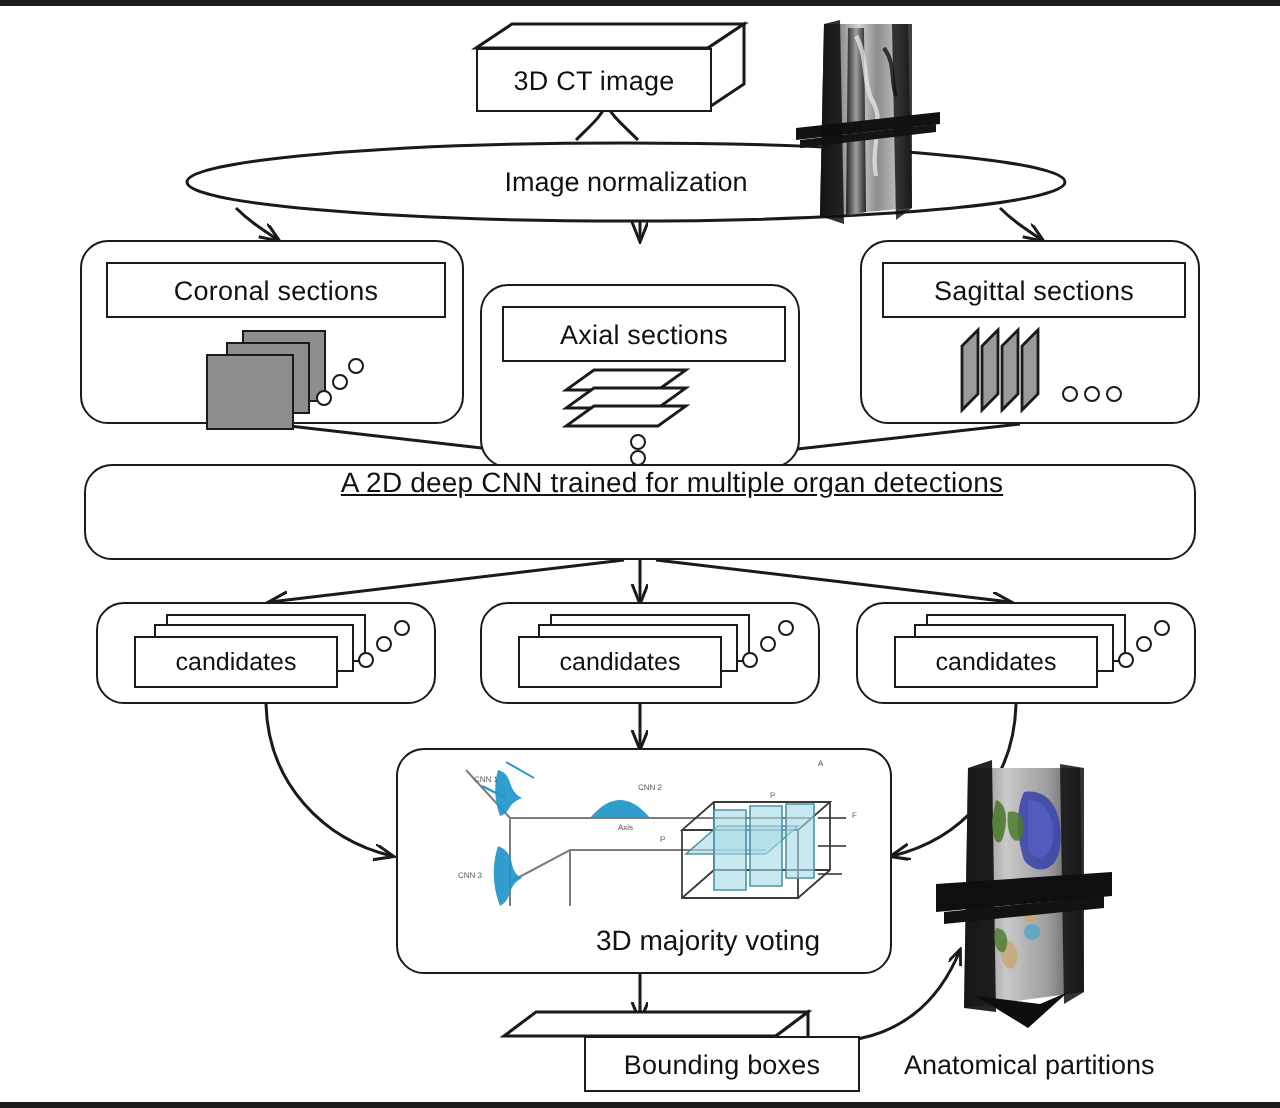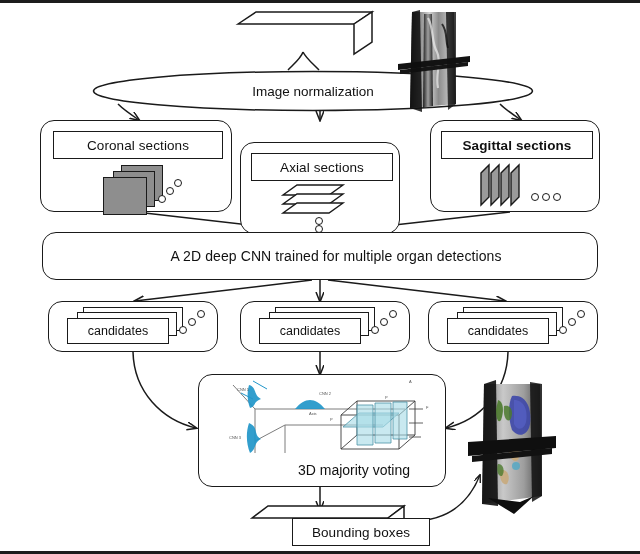--- a/index.html
+++ b/index.html
@@ -115,20 +115,23 @@
     <g stroke="#1a1a1a" stroke-width="1.5" fill="none" marker-end="url(#ahs)">
       <path d="M412,521 C450,521 470,500 480,475"></path>
     </g>
   </svg>
 
   <div class="box3d" style="left:238px;top:12px;width:134px;height:44px;">
     <svg width="134" height="44">
       <polygon points="0,12 18,0 134,0 116,12" fill="#fff" stroke="#1a1a1a" stroke-width="1.5"></polygon>
       <polygon points="116,12 134,0 134,30 116,42" fill="#fff" stroke="#1a1a1a" stroke-width="1.5"></polygon>
     </svg>
+    <div class="face" style="width:116px;height:30px;">
+      <span class="lbl">3D CT image</span>
+    </div>
   </div>
 
   <div class="ct-render" style="left:398px;top:8px;width:72px;height:108px;">
     <svg width="72" height="108" viewBox="0 0 72 108">
       <defs>
         <linearGradient id="ctg1" x1="0" y1="0" x2="1" y2="0">
           <stop offset="0%" stop-color="#2a2a2a"></stop>
             <stop offset="18%" stop-color="#7e7e7e"></stop>
           <stop offset="42%" stop-color="#d3d3d3"></stop>
             <stop offset="62%" stop-color="#8c8c8c"></stop>
@@ -184,38 +187,38 @@
       <polygon points="16,11 62,11 48,21 2,21" fill="#fff" stroke="#1a1a1a" stroke-width="1.4"></polygon>
       <polygon points="16,20 62,20 48,30 2,30" fill="#fff" stroke="#1a1a1a" stroke-width="1.4"></polygon>
     </svg>
     <div class="dots3" style="left:74px;top:74px;width:14px;height:22px;">
       <i style="left:0;top:0;"></i>
         <i style="left:0;top:8px;"></i>
         <i style="left:0;top:16px;"></i>
     </div>
   </div>
 
-  <div class="node rbox" style="left:430px;top:120px;width:170px;height:92px;font-weight:bold;">
+  <div class="node rbox" style="left:430px;top:120px;width:170px;height:92px;">
     <div class="plate" style="position:absolute;left:10px;top:10px;width:150px;height:26px;">
       <span class="lbl">Sagittal sections</span>
     </div>
     <svg class="iconsvg" style="left:48px;top:42px;width:60px;height:44px;" viewBox="0 0 60 44">
       <polygon points="2,10 10,2 10,34 2,42" fill="#9a9a9a" stroke="#1a1a1a" stroke-width="1.4"></polygon>
       <polygon points="12,10 20,2 20,34 12,42" fill="#9a9a9a" stroke="#1a1a1a" stroke-width="1.4"></polygon>
       <polygon points="22,10 30,2 30,34 22,42" fill="#9a9a9a" stroke="#1a1a1a" stroke-width="1.4"></polygon>
       <polygon points="32,10 40,2 40,34 32,42" fill="#9a9a9a" stroke="#1a1a1a" stroke-width="1.4"></polygon>
     </svg>
     <div class="dots3" style="left:100px;top:72px;width:34px;height:10px;">
       <i style="left:0;top:0;"></i>
         <i style="left:11px;top:0;"></i>
         <i style="left:22px;top:0;"></i>
     </div>
   </div>
 
-  <div class="node rbox" style="left:42px;top:232px;width:556px;height:48px;display:flex;align-items:center;justify-content:center;">
+  <div class="node rbox" style="left:42px;top:232px;width:556px;height:48px;display:flex;justify-content:center;text-decoration:underline;">
     <span class="lbl" style="font-size:14px;">A 2D deep CNN trained for multiple organ detections</span>
   </div>
 
   <div class="node rbox" style="left:48px;top:301px;width:170px;height:51px;">
     <div class="cand-stack" style="left:0;top:0;width:170px;height:51px;">
       <div class="sheet" style="left:34px;top:5px;width:98px;height:22px;"></div>
       <div class="sheet" style="left:28px;top:10px;width:98px;height:22px;"></div>
       <div class="sheet front" style="left:18px;top:16px;width:100px;height:24px;">
         <span class="cand-lbl">candidates</span>
       </div>
@@ -342,14 +345,15 @@
       <path d="M32,92 C40,90 43,100 39,106 C34,108 31,100 32,92 Z" fill="#c8a878" opacity=".85"></path>
       <path d="M30,86 C36,86 37,94 34,98 C30,99 28,92 30,86 Z" fill="#4c7a2e" opacity=".8"></path>
       <circle cx="48" cy="88" r="4" fill="#56a8c4" opacity=".85"></circle>
 
       <polygon points="0,64 88,58 88,70 0,78" fill="#0f0f0f"></polygon>
       <polygon points="4,78 84,70 84,76 4,84" fill="#121212"></polygon>
       <polygon points="20,120 46,136 66,118 52,124 36,122" fill="#0e0e0e"></polygon>
     </svg>
   </div>
 
+  <div class="cap" style="left:452px;top:525px;">Anatomical partitions</div>
 
 </div>
 
 </body></html>

